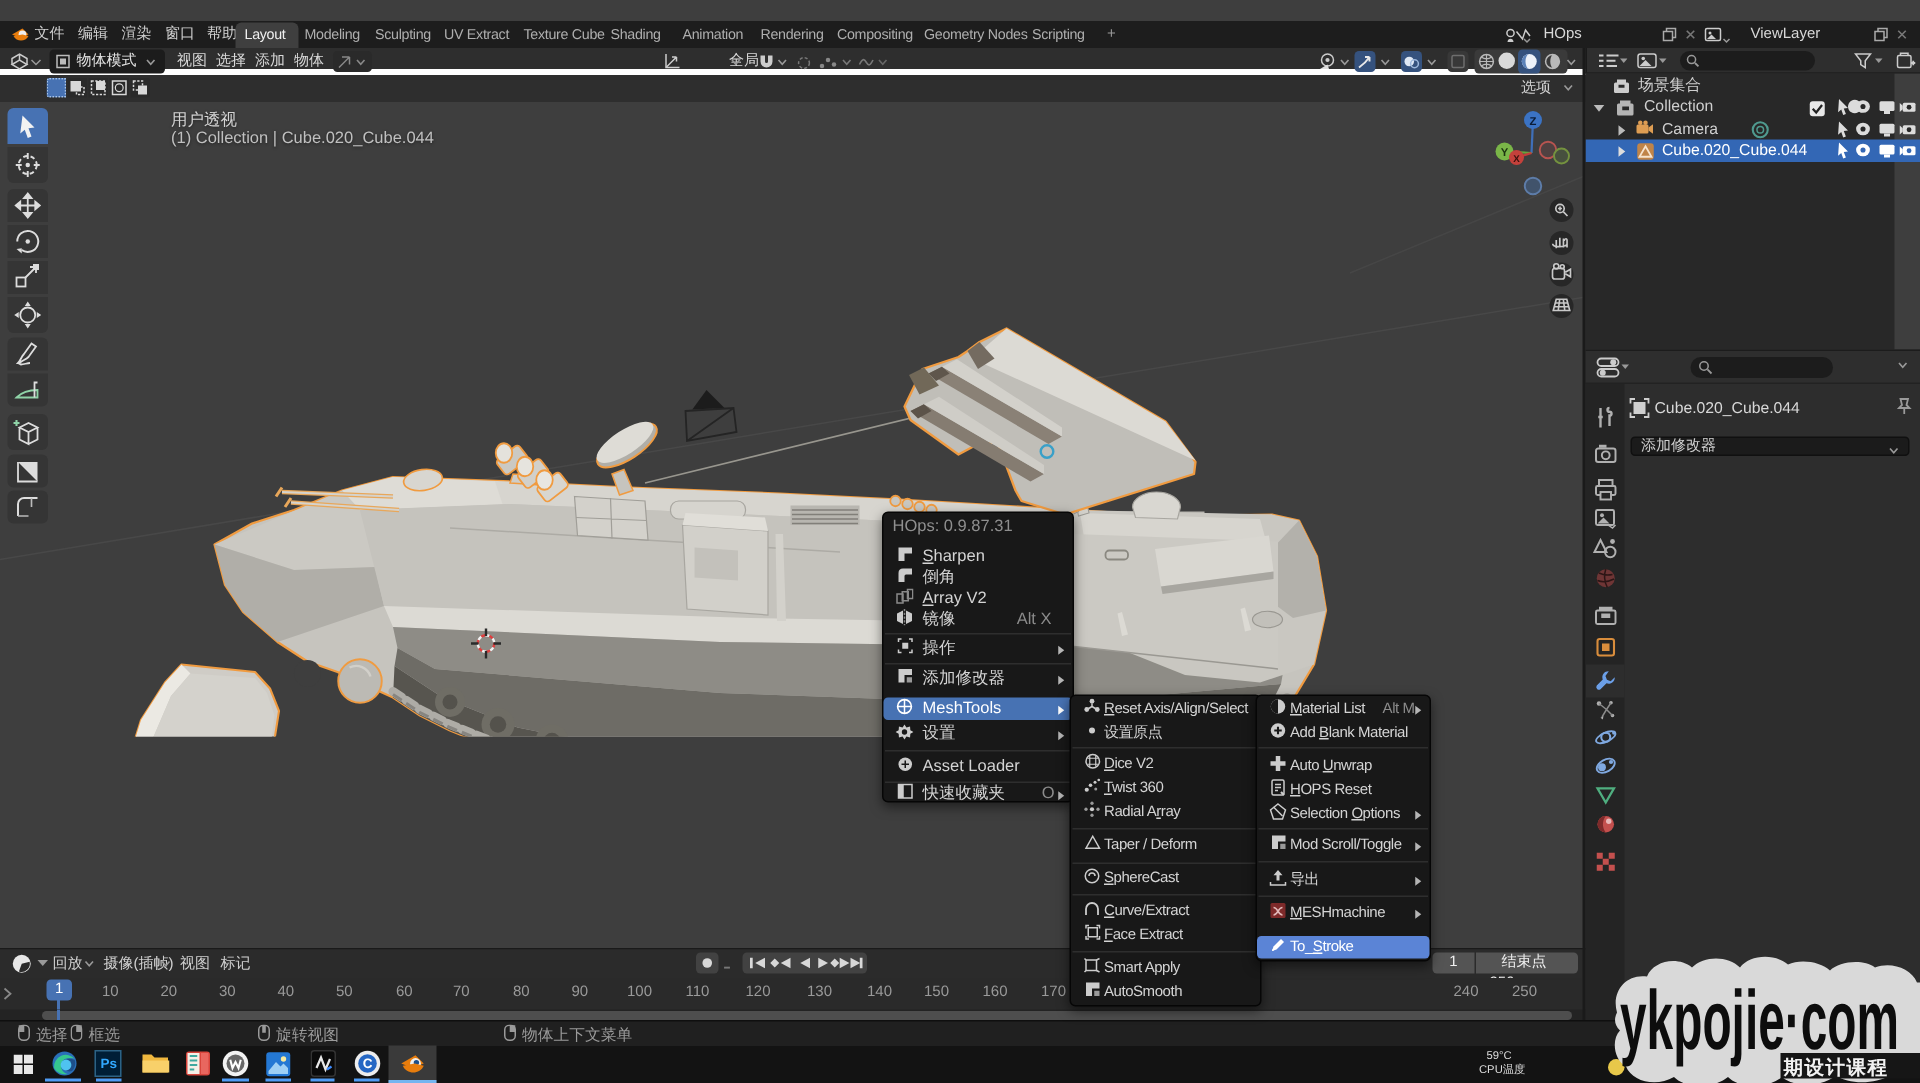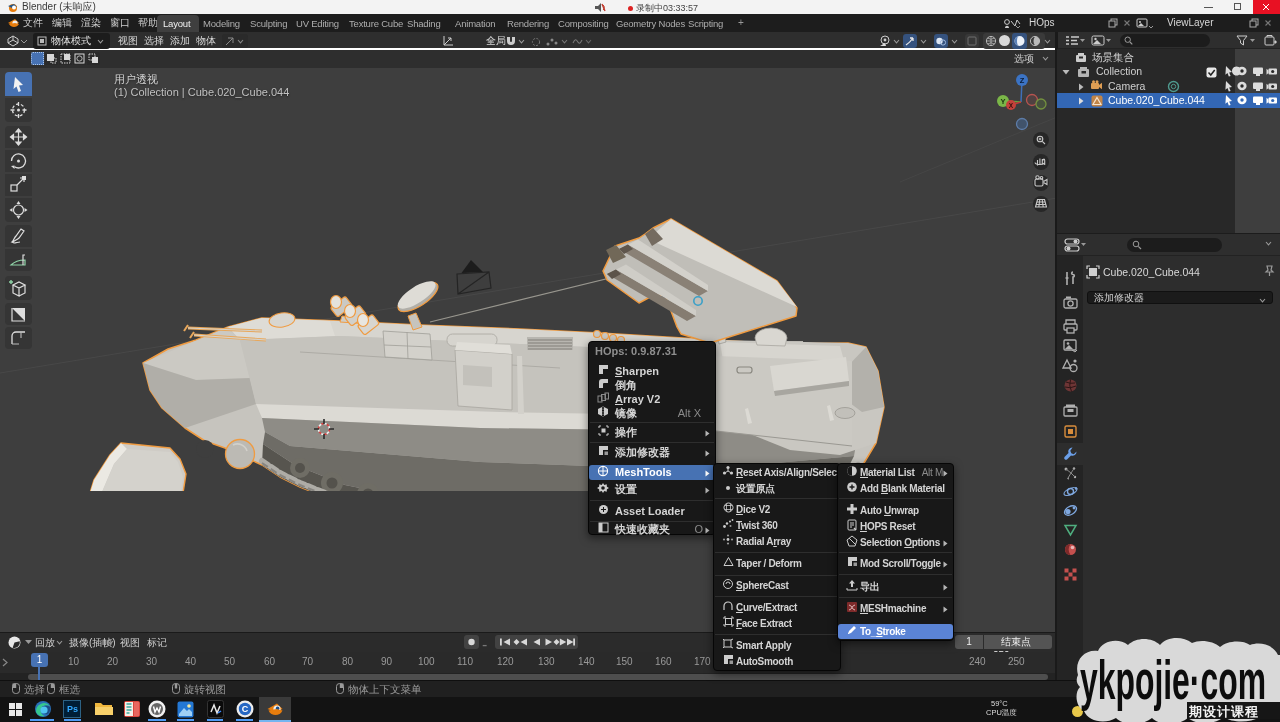--- a/index.html
+++ b/index.html
@@ -8,39 +8,39 @@
   .abs { position:absolute; }
   #stage { position:relative; width:1280px; height:722px; background:#3e3e3e; }
   
   #titlebar { left:0; top:0; width:1280px; height:14px; background:#f3f3f3; color:#333; font-size:10px; }
   
   #menubar { left:0; top:14px; width:1280px; height:18px; background:#1d1d1d; color:#cfcfcf; font-size:10px; }
   .mitem { position:absolute; top:0; height:18px; line-height:18px; }
   .tab { position:absolute; top:1px; height:17px; line-height:17px; color:#aeaeae; white-space:nowrap; font-size:9.5px; letter-spacing:-0.2px; }
   .tab.active { color:#f0f0f0; }
   
-  #vphead { left:0; top:32px; width:1057px; height:18px; background:#2e2e2e; color:#d8d8d8; font-size:10px; border-bottom:2px solid #ffffff;}
+  #vphead { left:0; top:32px; width:1057px; height:18px; background:#2e2e2e; color:#d8d8d8; font-size:10px; border-bottom:4px solid #ffffff;}
   #toolset { left:0; top:50px; width:1057px; height:18px; background:#2e2e2e; color:#d8d8d8; font-size:10px; }
   
   #viewport { left:0; top:68px; width:1057px; height:423px; background:#3e3e3e; overflow:hidden; }
   
-  #outliner { left:1057px; top:32px; width:178px; height:201px; background:#282828; }
+  #outliner { left:1057px; top:32px; width:206px; height:201px; background:#282828; }
   #props { left:1057px; top:233px; width:223px; height:447px; background:#2d2d2d; border-top:1px solid #1c1c1c; }
   
   #timeline { left:0; top:632px; width:1057px; height:48px; background:#2b2b2b; border-top:1px solid #1a1a1a; }
   
   #statusbar { left:0; top:680px; width:1280px; height:17px; background:#202020; color:#9a9a9a; font-size:10px; }
   
   #taskbar { left:0; top:697px; width:1280px; height:25px; background:#131313; }
   .menu { position:absolute; z-index:6; background:#181818; border:1px solid #060606; box-shadow:0 3px 8px rgba(0,0,0,.5); border-radius:4px; font-size:11px; color:#d4d4d4; }
   .mi { position:absolute; left:0; width:100%; height:15px; line-height:15px; white-space:nowrap; }
   #sub1 .mi, #sub2 .mi { font-size:10px; letter-spacing:-0.3px; }
   #sub1 .tx, #sub2 .tx { left:22px; }
   .mi .ic { position:absolute; left:8px; width:12px; text-align:center; color:#cfcfcf; }
-  .mi .tx { position:absolute; left:26px;font-weight:bold; }
+  .mi .tx { position:absolute; left:26px; }
   .mi .sc { position:absolute; right:14px; color:#8b8b8b; }
   .sep { position:absolute; left:1px; width:calc(100% - 2px); height:1px; background:#2e2e2e; }
   .hl { background:#4772b3; border-radius:3px; color:#fff; }
   .tool { position:absolute; left:0; width:27px; background:#353535; }
   .tlm { top:0; height:19px; line-height:19px; font-size:10px; color:#d0d0d0; white-space:nowrap; }
   .fr { position:absolute; top:4px; font-size:10px; color:#9a9a9a; }
   #statusbar span { font-size:10.5px; color:#9a9a9a; }
   .mouse { top:3px; }
   .orow { position:absolute; left:0; width:223px; height:15px; line-height:15px; font-size:10.5px; color:#cfcfcf; white-space:nowrap; }
   .ptab { position:absolute; left:3px; width:20px; height:20px; text-align:center; }
@@ -286,57 +286,36 @@
           <path d="M49.3 79.3 L52 82 M45.7 77 h2.6 M47 75.7 v2.6"></path>
         <path d="M44.5 103.5 v-5.5 m2.4 5 v-6.5 m2.4 6.5 v-6 m2.4 6 v-4.5 c0-1.8-1.4-1.8-1.9 0 m-7.7 2 c0 2.5 7.7 2.5 9.6 0.5"></path>
         <rect x="42" y="117" width="8" height="7" rx="1.5"></rect>
           <path d="M50.5 119.5 l3.5-2 v5 l-3.5-2"></path>
           <circle cx="44.5" cy="115.5" r="1.7"></circle>
           <circle cx="48.5" cy="115.8" r="1.3"></circle>
         <path d="M42.5 145 l2-7.5 h7 l2 7.5 Z M46.8 137.5 l-1 7.5 M49.2 137.5 l1 7.5 M43.7 140 h8.6 M43.1 142.5 h9.8"></path>
       </g>
     </svg>
   </div>
-  <div class="abs" id="titlebar">
-    <svg class="abs" style="left:7px;top:1px" width="12" height="12" viewBox="0 0 12 12">
-        <circle cx="6" cy="7" r="4" fill="#e87d0d"></circle>
-        <path d="M1 5 L7 3 L10 6 L5 7 Z" fill="#265787"></path>
-        <circle cx="7" cy="6.4" r="2" fill="#fff"></circle>
-      </svg>
-    <span class="abs" style="left:22px;top:1px;line-height:12px;color:#3a3a3a">Blender (未响应)</span>
-    <svg class="abs" style="left:594px;top:2px" width="12" height="11" viewBox="0 0 12 11">
-        <path d="M1 4 h3 l3-3 v9 l-3-3 h-3 z" fill="#555"></path>
-        <path d="M8 2 L11 9" stroke="#c0392b" stroke-width="1.4" fill="none"></path>
-        <path d="M9 8 a3 3 0 0 0 0-5" stroke="#c0392b" stroke-width="1" fill="none"></path>
-      </svg>
-    <div class="abs" style="left:628px;top:6px;width:5px;height:5px;border-radius:3px;background:#d22"></div>
-      <span class="abs" style="left:636px;top:2px;font-size:9px;color:#444">录制中03:33:57</span>
-    <div class="abs" style="left:1204px;top:7px;width:9px;height:1px;background:#555"></div>
-    <div class="abs" style="left:1234px;top:3px;width:7px;height:7px;border:1px solid #555"></div>
-    <div class="abs" style="left:1253px;top:0;width:27px;height:14px;background:#e81123"></div>
-    <svg class="abs" style="left:1262px;top:3px" width="8" height="8" viewBox="0 0 8 8">
-        <path d="M1 1 L7 7 M7 1 L1 7" stroke="#fff" stroke-width="1"></path>
-      </svg>
-  </div>
   <div class="abs" id="menubar">
     <svg class="abs" style="left:7px;top:3px" width="14" height="12" viewBox="0 0 14 12">
         <path d="M1 6 L8 2 L12 6 L6 8 Z" fill="#e87d0d"></path>
         <circle cx="8" cy="6" r="2.6" fill="#eee"></circle>
         <path d="M2 7 C4 11 10 11 12 7 L8 6 Z" fill="#e87d0d"></path>
       </svg>
     <span class="mitem" style="left:23px">文件</span>
     <span class="mitem" style="left:52px">编辑</span>
     <span class="mitem" style="left:81px">渲染</span>
     <span class="mitem" style="left:110px">窗口</span>
     <span class="mitem" style="left:138px">帮助</span>
     <div class="abs" style="left:157px;top:1px;width:42px;height:17px;background:#3f3f3f;border-radius:4px 4px 0 0"></div>
     <span class="tab active" style="left:163px">Layout</span>
     <span class="tab" style="left:203px">Modeling</span>
     <span class="tab" style="left:250px">Sculpting</span>
-    <span class="tab" style="left:296px">UV Editing</span>
+    <span class="tab" style="left:296px">UV Extract</span>
     <span class="tab" style="left:349px">Texture Cube</span>
     <span class="tab" style="left:407px">Shading</span>
     <span class="tab" style="left:455px">Animation</span>
     <span class="tab" style="left:507px">Rendering</span>
     <span class="tab" style="left:558px">Compositing</span>
     <span class="tab" style="left:616px">Geometry Nodes</span>
     <span class="tab" style="left:688px">Scripting</span>
     <span class="mitem" style="left:738px;color:#999">+</span>
     <svg class="abs" style="left:1003px;top:4px" width="18" height="11" viewBox="0 0 18 11">
         <circle cx="4" cy="4" r="2.4" fill="none" stroke="#ccc"></circle>

